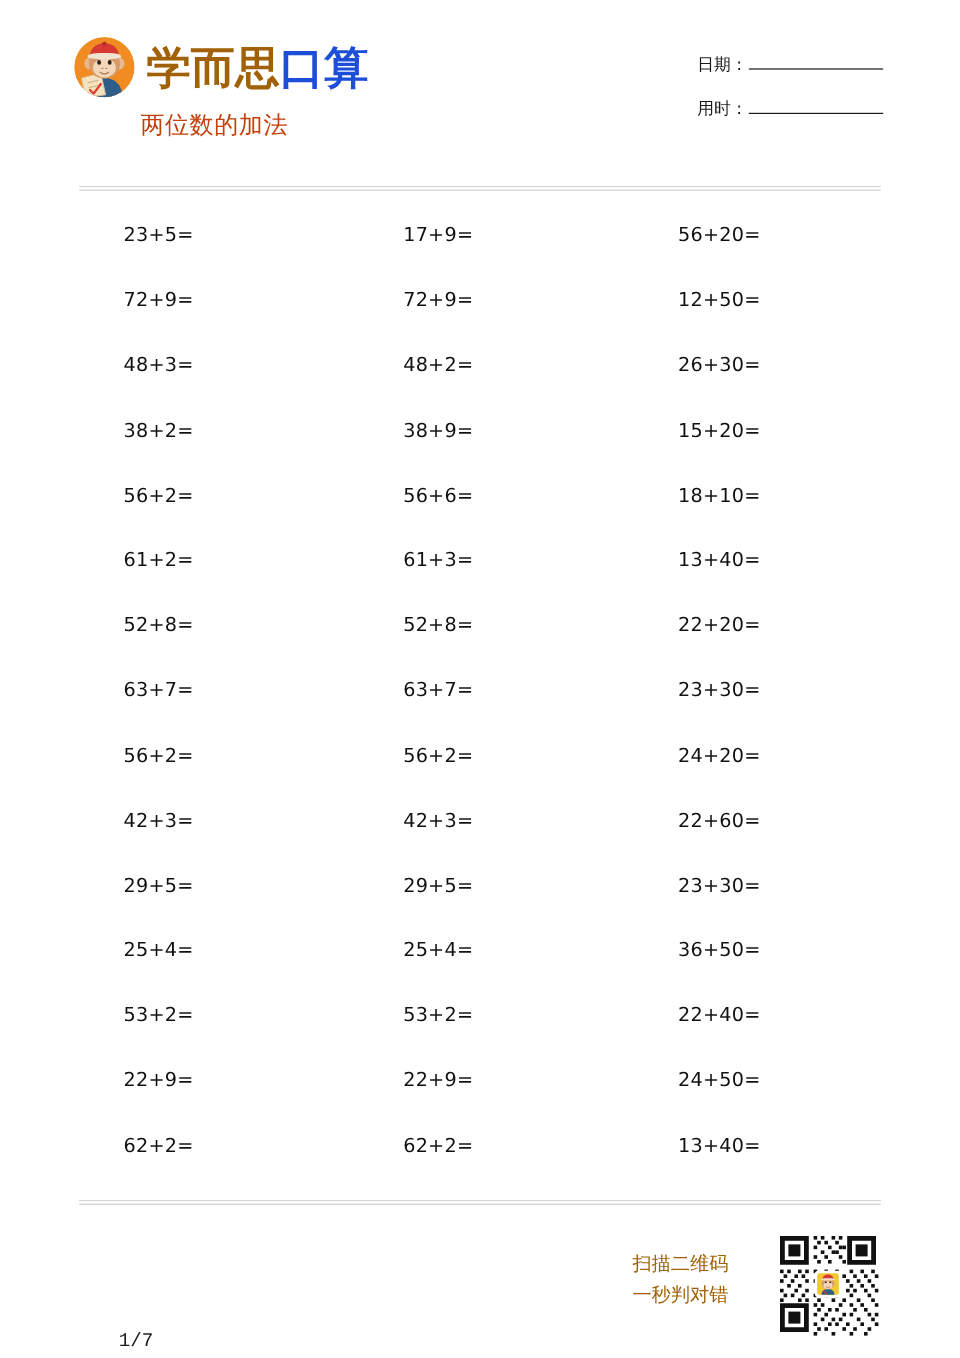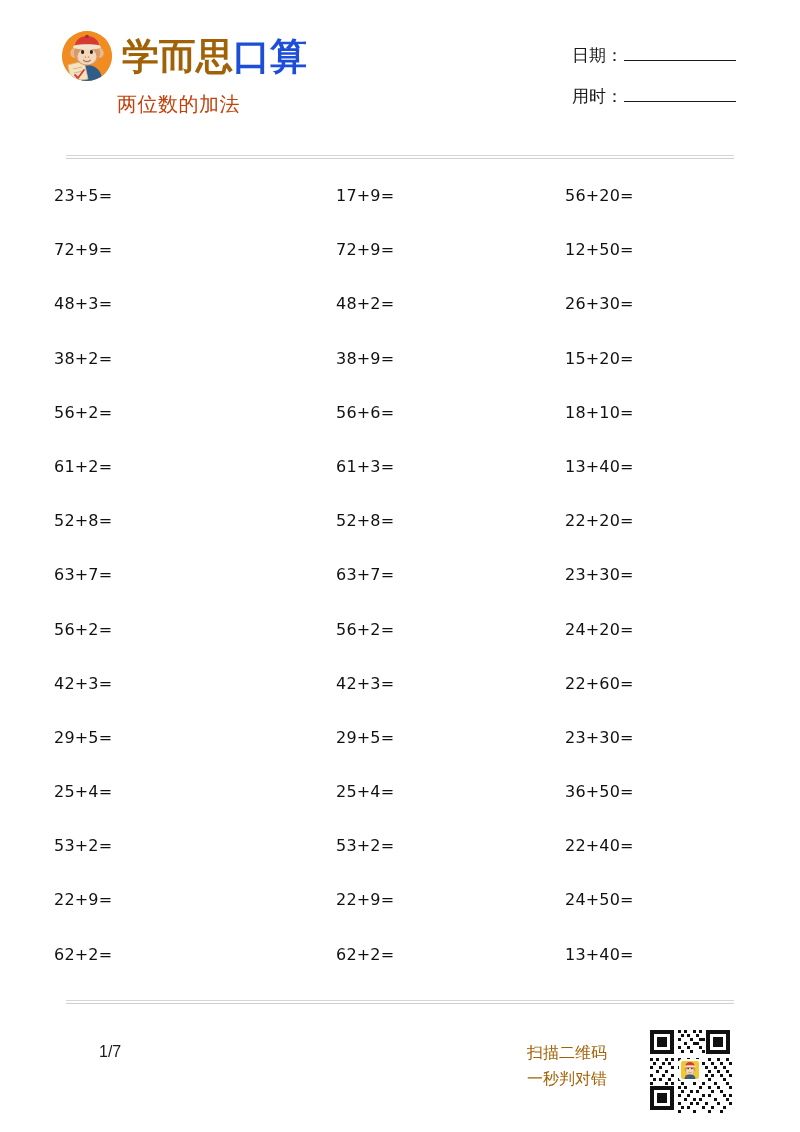--- a/index.html
+++ b/index.html
@@ -75,21 +75,21 @@
   .meta-block {
     position: absolute;
     right: 64px;
     top: 44px;
     text-align: left;
   }
   .meta-row {
     display: flex;
     align-items: baseline;
     justify-content: flex-end;
-    font-size: 17px;
+    font-size: 14px;
     color: #1a1a1a;
     font-family: "DejaVu Sans", sans-serif;
     margin-bottom: 18px;
     white-space: nowrap;
   }
   .meta-row:last-child { margin-bottom: 0; }
   .meta-label { margin-right: 1px; }
   .meta-line {
     display: inline-block;
     width: 112px;
@@ -131,38 +131,38 @@
     height: 54.2px;
     align-items: flex-start;
   }
   .prob-cell {
     font-size: 16px;
     font-family: "DejaVu Sans", sans-serif;
     color: #111111;
     letter-spacing: 0.2px;
     white-space: nowrap;
   }
-  .prob-cell.c1 { width: 233px; padding-left: 54px; box-sizing: border-box; }
+  .prob-cell.c1 { width: 233px; padding-left: 103px; box-sizing: border-box; }
   .prob-cell.c2 { width: 232px; padding-left: 103px; box-sizing: border-box; }
   .prob-cell.c3 { width: 235px; padding-left: 100px; box-sizing: border-box; }
 
   
   .footer {
     position: absolute;
     left: 0;
     top: 1010px;
     width: 800px;
     height: 110px;
   }
   .page-num {
     position: absolute;
     left: 99px;
-    top: 1043px;
+    top: 1109px;
     font-size: 16px;
-    font-family: Liberation Sans, sans-serif;
+    font-family: Liberation Mono, monospace;
     color: #1a1a1a;
   }
   .scan-text {
     position: absolute;
     left: 527px;
     top: 1040px;
     font-size: 16px;
     line-height: 26px;
     font-family: "DejaVu Sans", sans-serif;
     color: #a16207;

